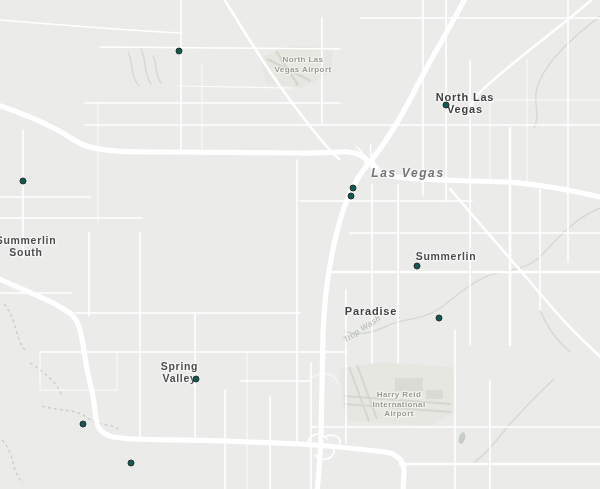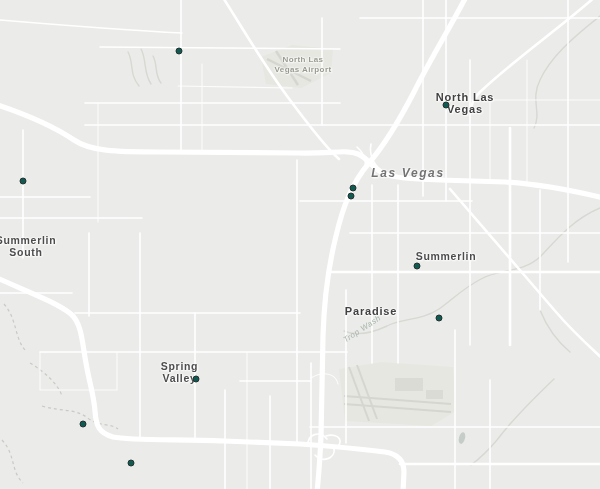--- a/index.html
+++ b/index.html
@@ -159,20 +159,23 @@
     <div class="place-label lbl-city pos-north-las-vegas">North Las
 Vegas</div>
     <div class="place-label lbl-town pos-summerlin-south">Summerlin
 South</div>
     <div class="place-label lbl-town pos-spring-valley">Spring
 Valley</div>
     <div class="place-label lbl-town pos-winchester">Summerlin</div>
     <div class="place-label lbl-city pos-paradise">Paradise</div>
     <div class="place-label lbl-airport pos-nlv-airport">North Las
 Vegas Airport</div>
+    <div class="place-label lbl-airport pos-hr-airport">Harry Reid
+International
+Airport</div>
     <div class="place-label lbl-wash pos-trop-wash">Trop Wash</div>
   </div>
 
   <div class="marker-layer">
       <div class="marker" style="left: 179px; top: 51px; background: rgb(13, 91, 82); border: 1.5px solid rgb(40, 49, 46);"></div>
       <div class="marker" style="left: 446px; top: 105px; background: rgb(13, 91, 82); border: 1.5px solid rgb(40, 49, 46);"></div>
       <div class="marker" style="left: 23px; top: 181px; background: rgb(13, 91, 82); border: 1.5px solid rgb(40, 49, 46);"></div>
       <div class="marker" style="left: 353px; top: 188px; background: rgb(13, 91, 82); border: 1.5px solid rgb(40, 49, 46);"></div>
       <div class="marker" style="left: 351px; top: 196px; background: rgb(13, 91, 82); border: 1.5px solid rgb(40, 49, 46);"></div>
       <div class="marker" style="left: 417px; top: 266px; background: rgb(13, 91, 82); border: 1.5px solid rgb(40, 49, 46);"></div>

